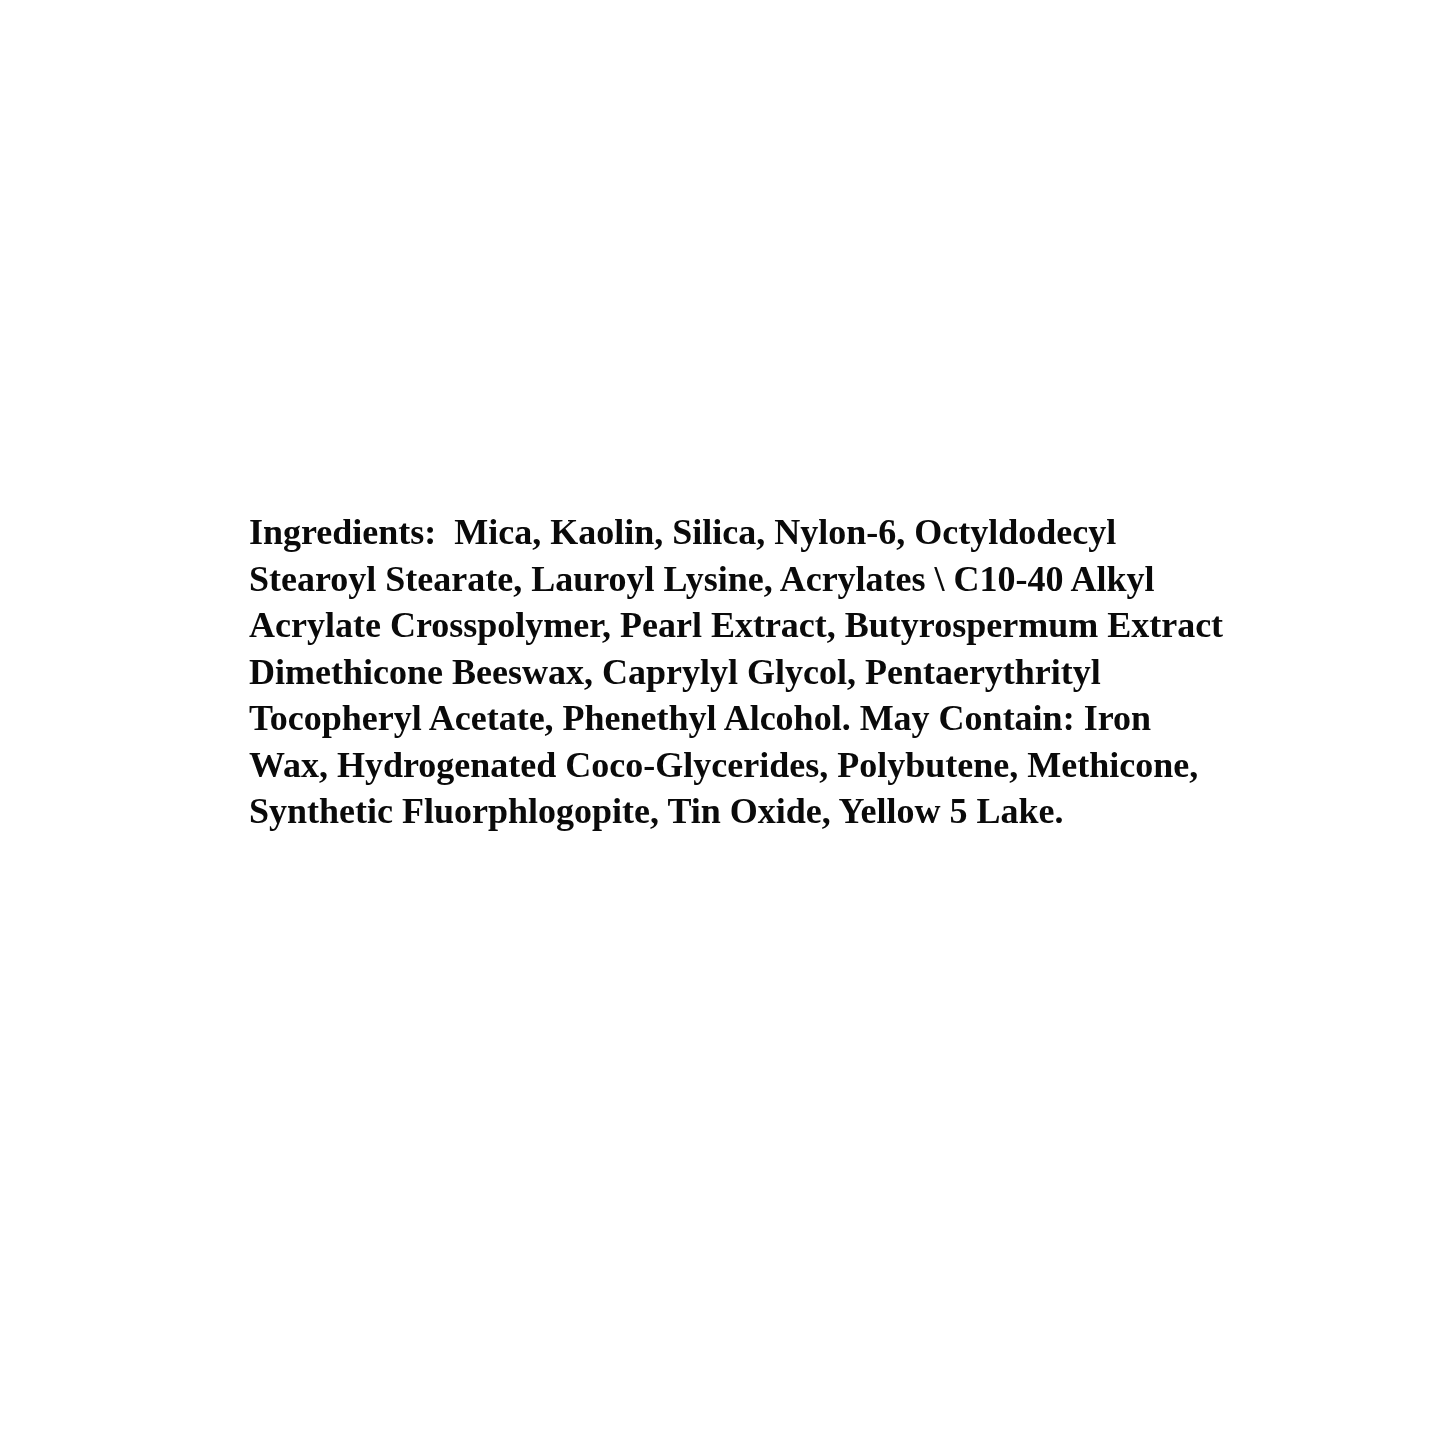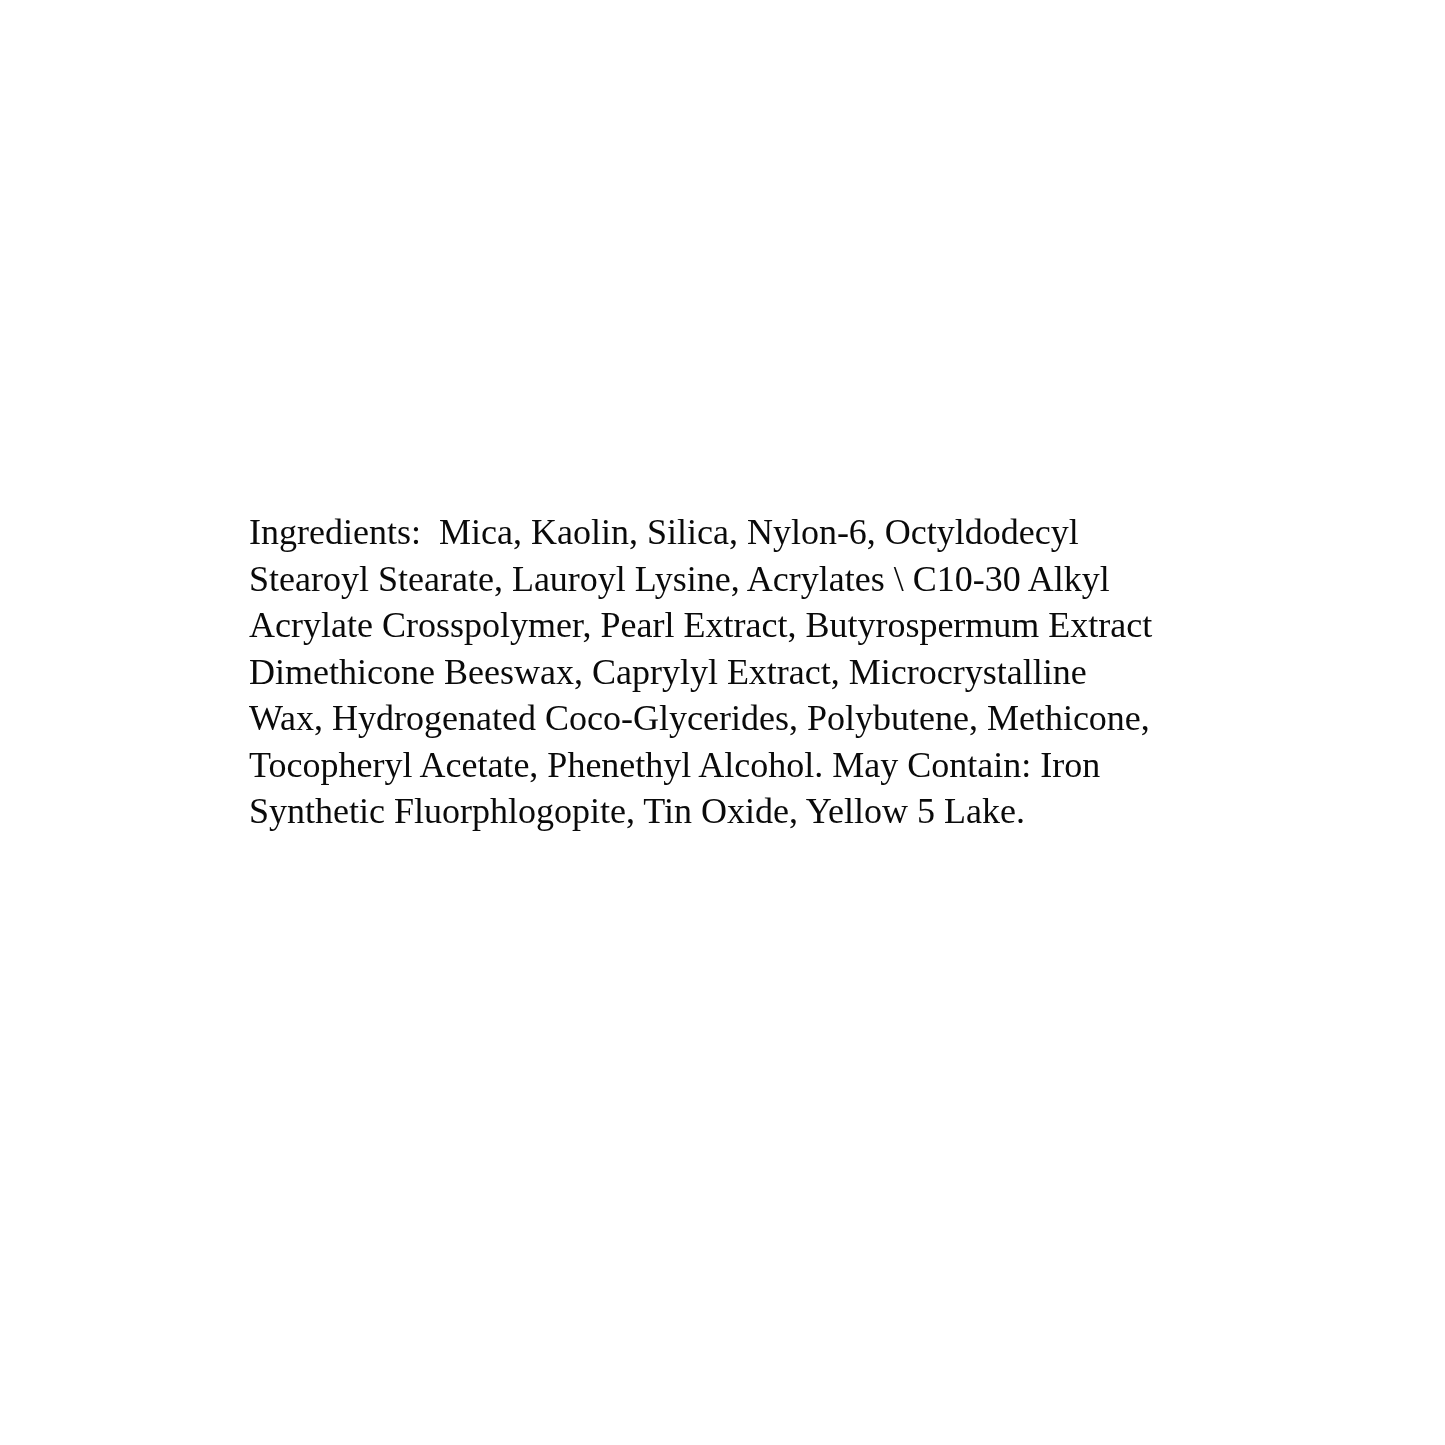--- a/index.html
+++ b/index.html
@@ -19,26 +19,27 @@
     left: 249px;
     top: 509px;
     width: 1010px;
     color: #0a0a0a;
     font-size: 36px;
     line-height: 46.5px;
     letter-spacing: 0;
   }
   .ingredients-line {
     white-space: pre; 
+    font-weight: bold;
   }
 </style>
 </head>
 <body>
 
 <div class="ingredients-block">
   <div class="ingredients-line">Ingredients:  Mica, Kaolin, Silica, Nylon-6, Octyldodecyl</div>
-  <div class="ingredients-line">Stearoyl Stearate, Lauroyl Lysine, Acrylates \ C10-30 Alkyl</div>
+  <div class="ingredients-line">Stearoyl Stearate, Lauroyl Lysine, Acrylates \ C10-40 Alkyl</div>
   <div class="ingredients-line">Acrylate Crosspolymer, Pearl Extract, Butyrospermum Extract</div>
-  <div class="ingredients-line">Dimethicone Beeswax, Caprylyl Extract, Microcrystalline</div>
+  <div class="ingredients-line">Dimethicone Beeswax, Caprylyl Glycol, Pentaerythrityl</div>
+  <div class="ingredients-line">Tocopheryl Acetate, Phenethyl Alcohol. May Contain: Iron</div>
   <div class="ingredients-line">Wax, Hydrogenated Coco-Glycerides, Polybutene, Methicone,</div>
-  <div class="ingredients-line">Tocopheryl Acetate, Phenethyl Alcohol. May Contain: Iron</div>
   <div class="ingredients-line">Synthetic Fluorphlogopite, Tin Oxide, Yellow 5 Lake.</div>
 </div>
 
 </body></html>

